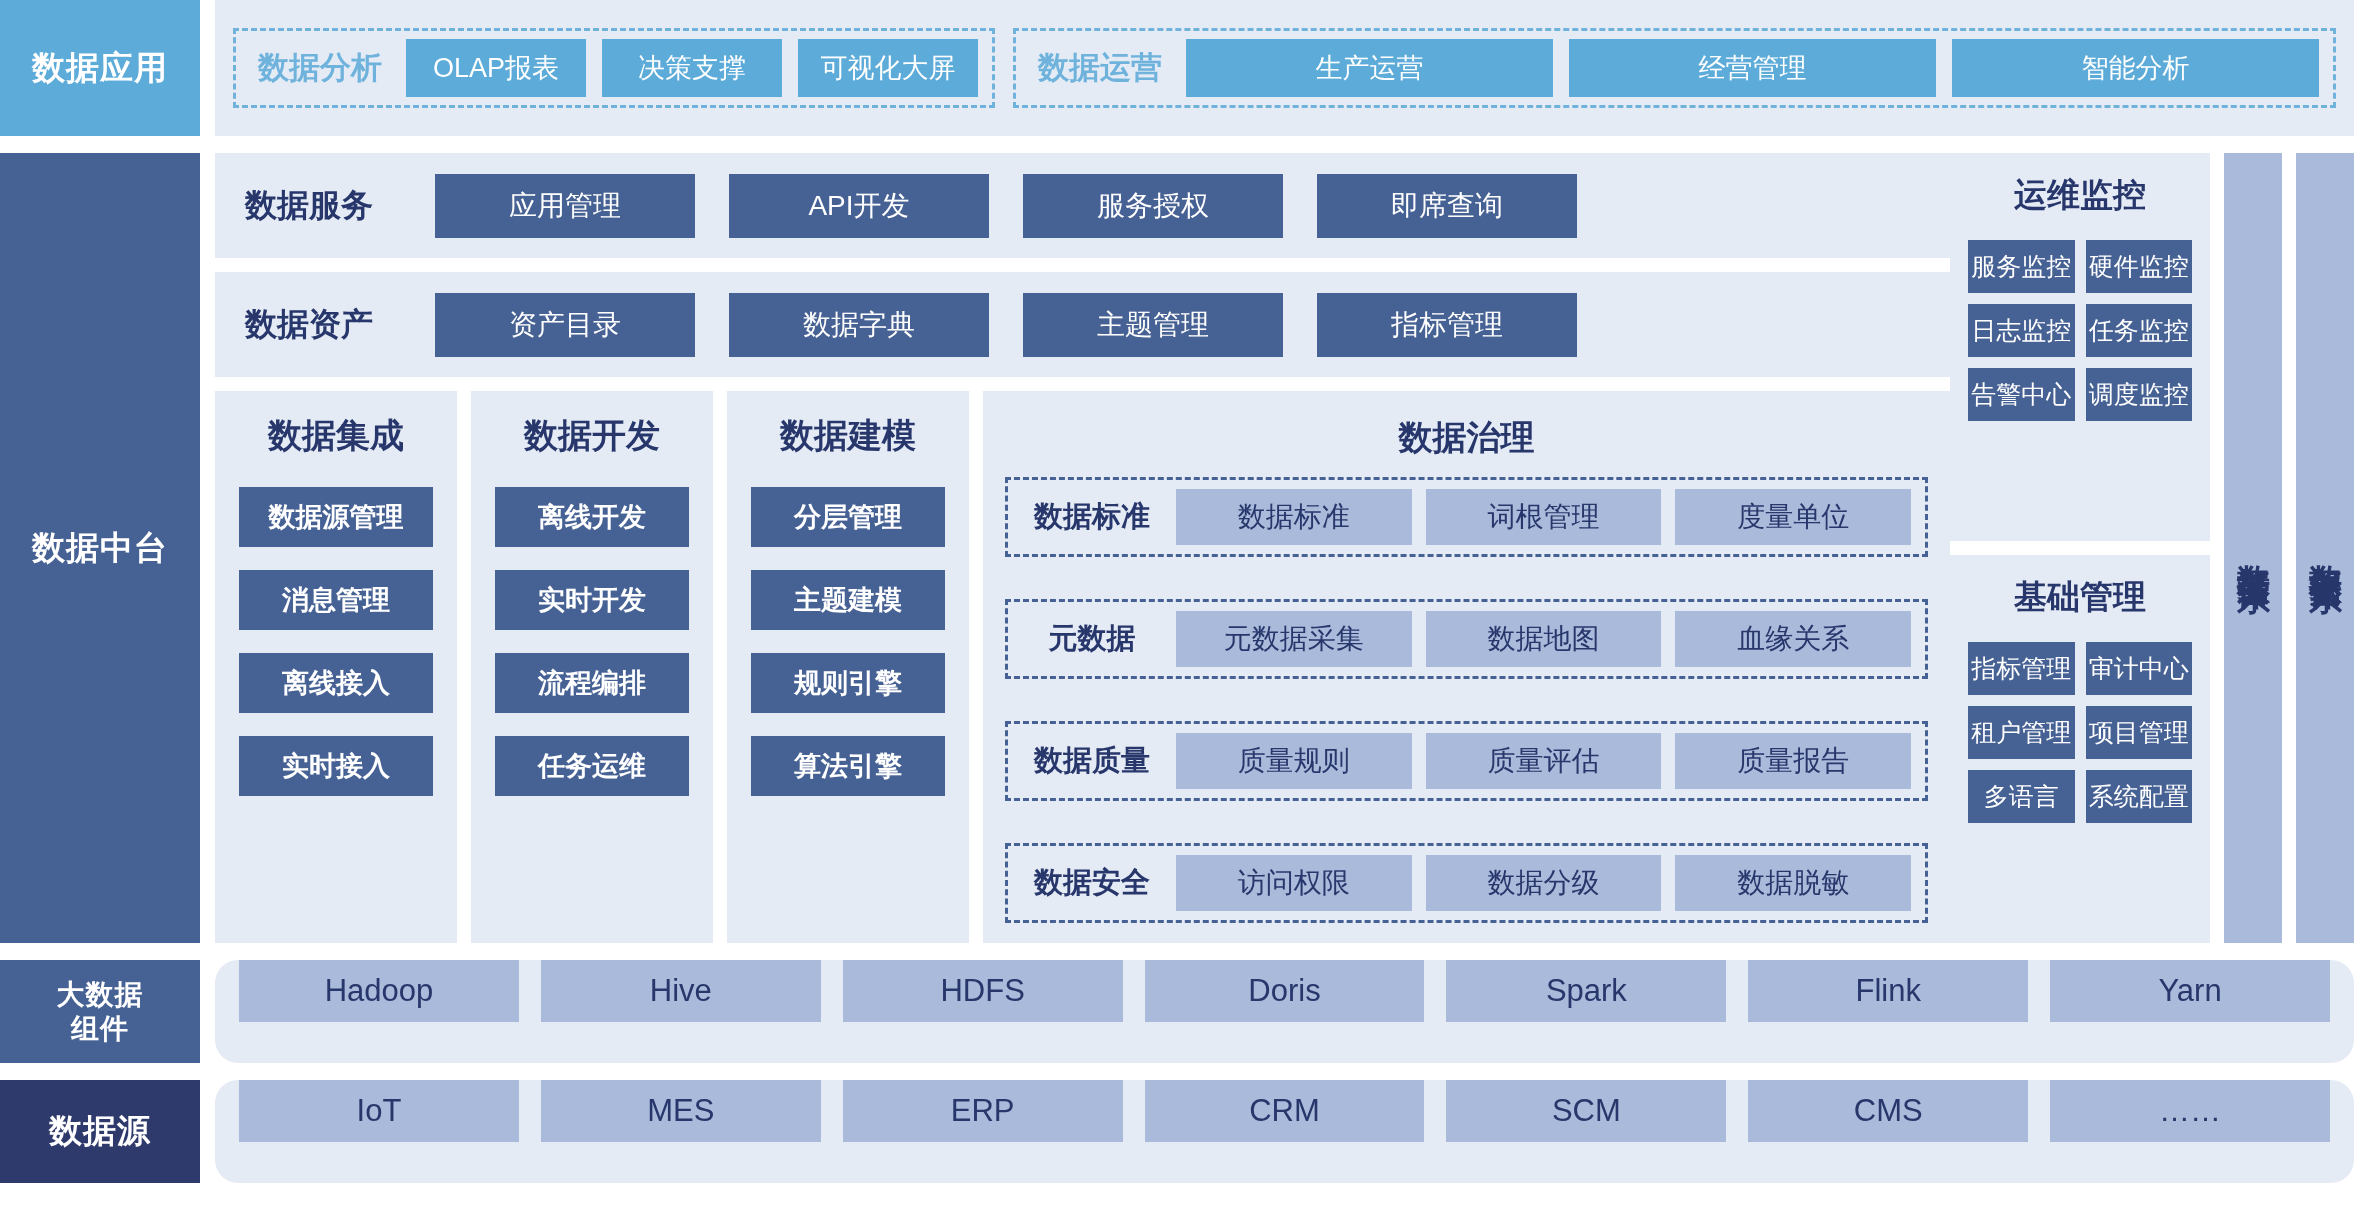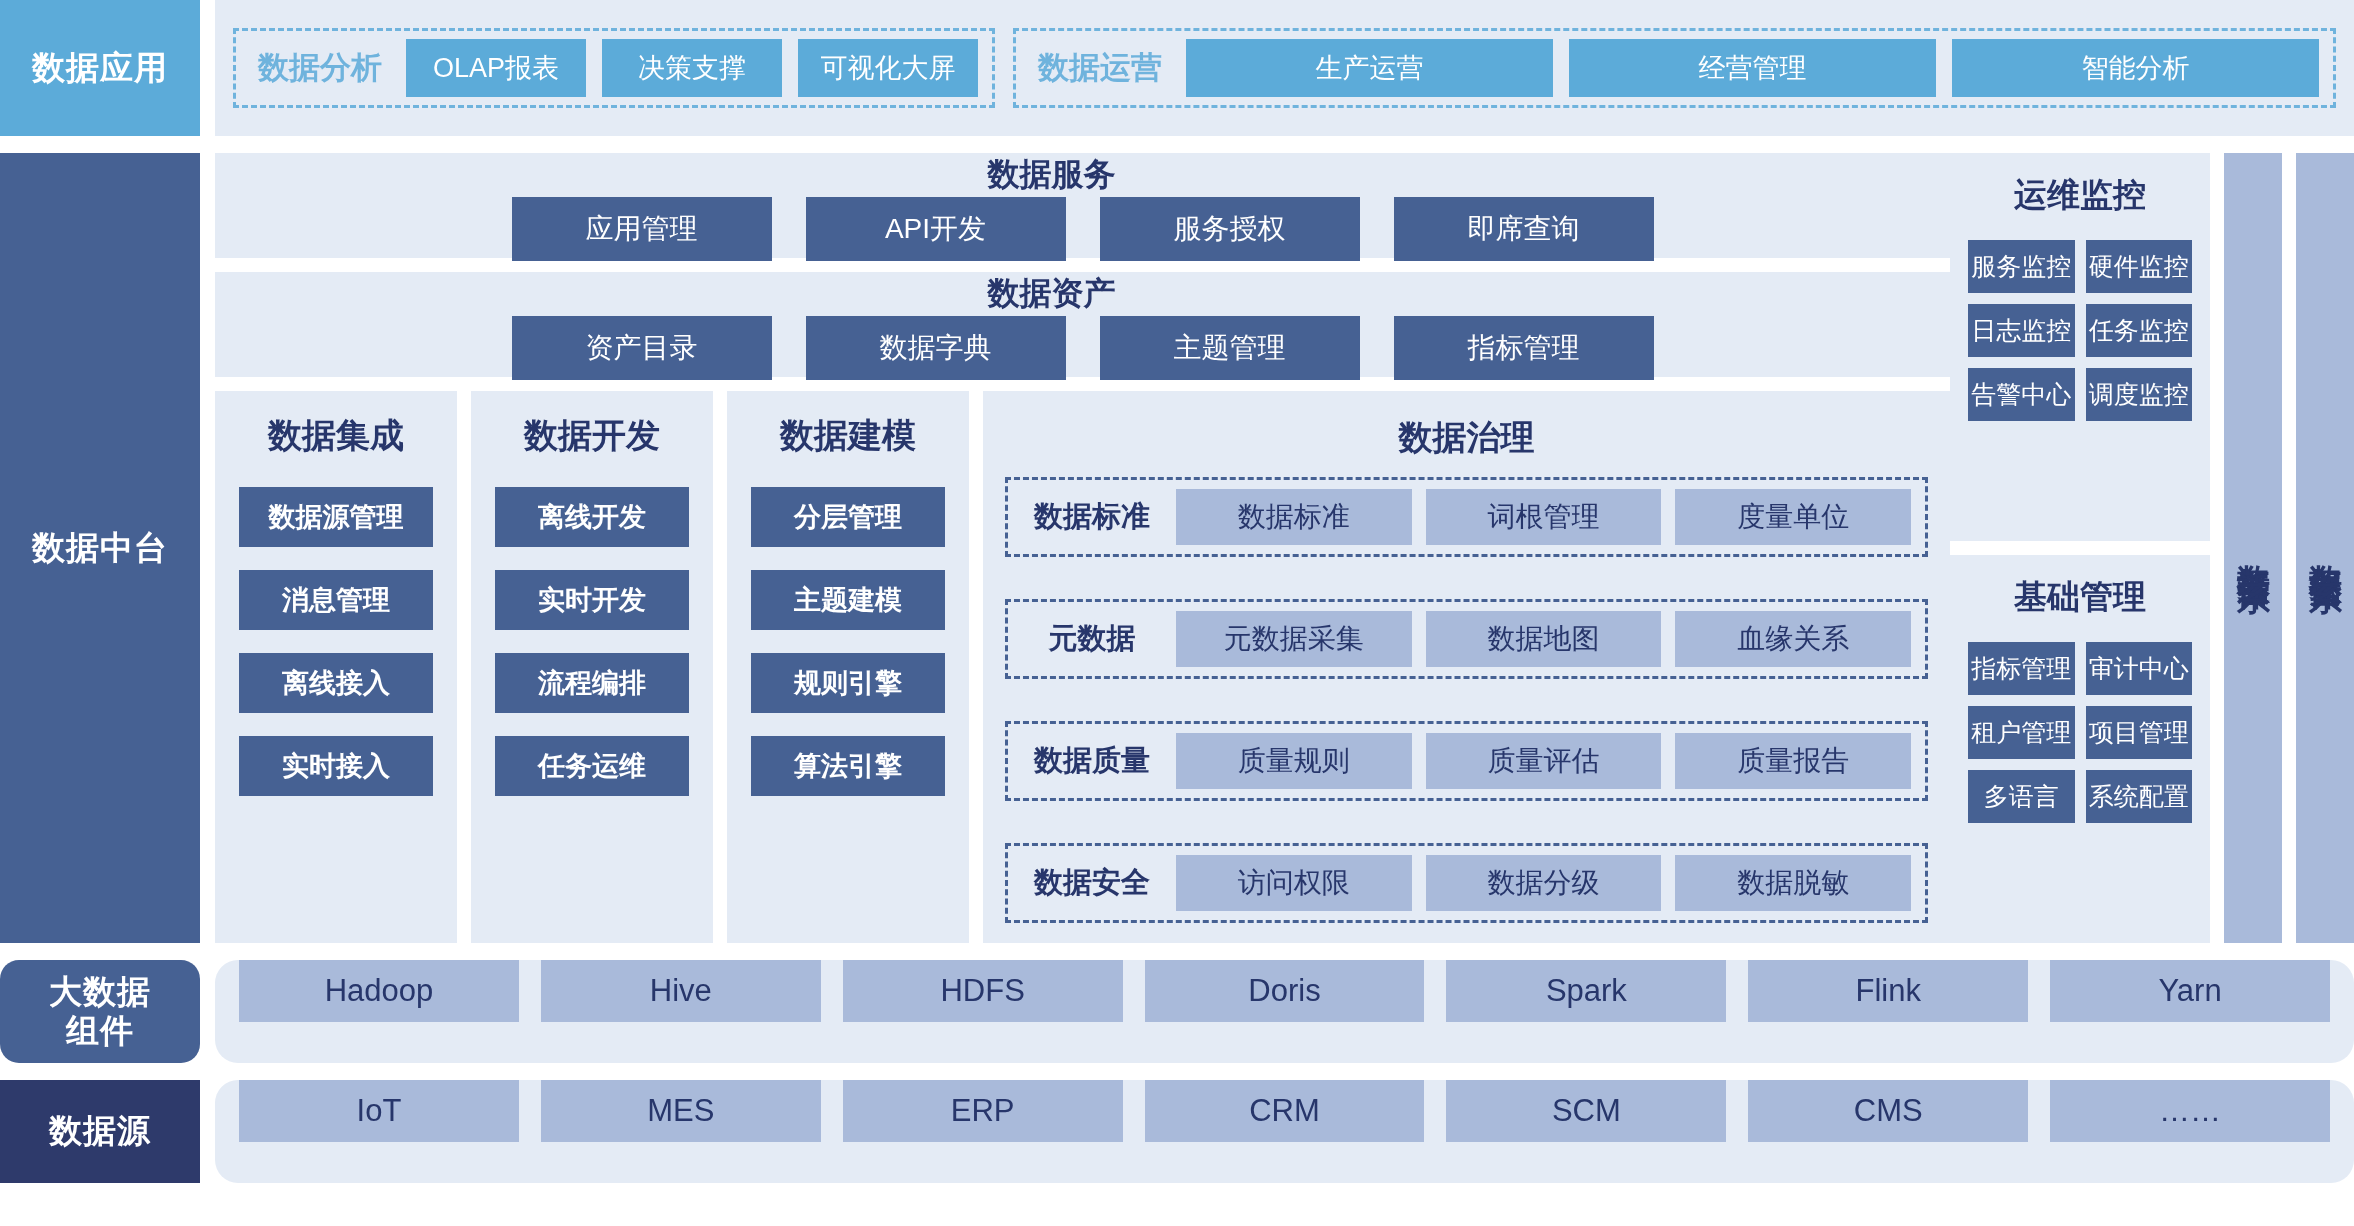--- a/index.html
+++ b/index.html
@@ -28,21 +28,21 @@
   
   .stripe{
     width:200px;min-width:200px;
     display:flex;align-items:center;justify-content:center;
     color:#ffffff;font-weight:bold;text-align:center;
     line-height:1.18;letter-spacing:1px;
     box-sizing:border-box;
   }
   .stripe-app{background:#5cabd9;font-size:33px;}
   .stripe-mid{background:#466193;font-size:33px;}
-  .stripe-bd{background:#466193;font-size:33px;border-radius:19px;}
+  .stripe-bd{background:#466193;font-size:28px;}
   .stripe-src{background:#2e3a6b;font-size:33px;}
 
   .gapx{width:15px;min-width:15px;}
 
   .panel{background:#e4ebf5;box-sizing:border-box;}
 
   
   .app-panel{
     flex:1;display:flex;align-items:center;gap:18px;
     padding:0 18px;
@@ -64,21 +64,21 @@
     min-width:180px;flex:1 1 0;
   }
 
   
   .mid-wrap{flex:1;display:flex;flex-direction:column;}
   .mid-main{display:flex;align-items:stretch;}
   .mid-left{flex:1;display:flex;flex-direction:column;}
 
   .svc-row{
     background:#e4ebf5;display:flex;align-items:center;
-    height:105px;padding:0 30px;box-sizing:border-box;gap:0;flex-direction:column;
+    height:105px;padding:11px 30px;box-sizing:border-box;gap:0;
   }
   .svc-label{
     color:#27366b;font-weight:bold;font-size:32px;
     width:190px;min-width:190px;white-space:nowrap;
   }
   .svc-chips{flex:1;display:flex;align-items:center;justify-content:flex-start;gap:34px;}
   .chip-deep{
     background:#466193;color:#ffffff;font-size:28px;
     padding:13px 0;text-align:center;white-space:nowrap;
     width:260px;min-width:260px;

